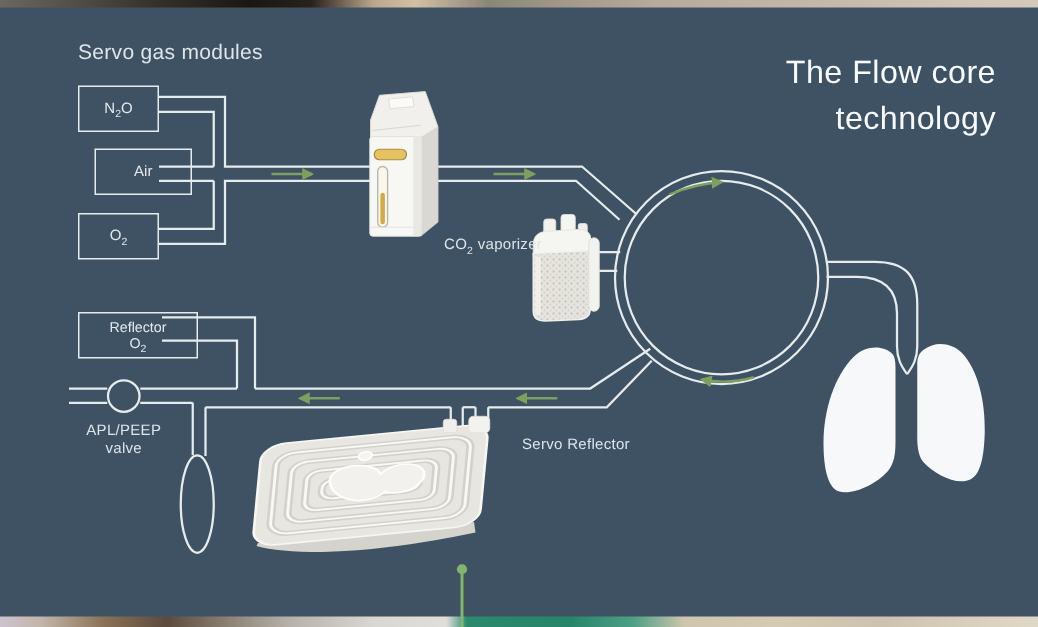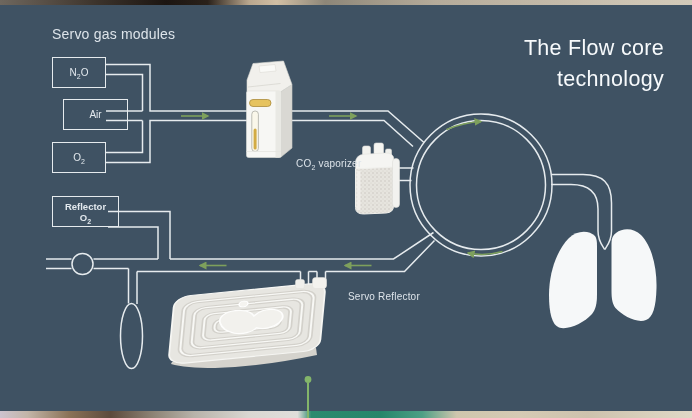--- a/index.html
+++ b/index.html
@@ -160,23 +160,27 @@
   </div>
   <div class="box" style="left:52px;top:142px;width:54px;height:31px;">
     <span><span>O</span><sub>2</sub><span></span></span>
   </div>
 
 
   <div class="lbl" style="left:296px;top:158px;">
     <span>CO</span><sub>2</sub><span> vaporizer</span>
   </div>
 
-  <div class="box" style="left:52px;top:196px;width:67px;height:31px;font-size:9.5px;line-height:11px;font-weight:bold;">
+  <div class="box" style="left:52px;top:208px;width:80px;height:31px;font-size:9.5px;line-height:11px;">
     <span id="reflector-box-text">
       <span>Reflector</span><br>
       <span>O</span><sub>2</sub>
     </span>
   </div>
 
+  <div id="apl-label" class="lbl" style="left:46px;top:282px;width:73px;">
+    <div>APL/PEEP</div>
+    <div>valve</div>
+  </div>
 
   <div class="lbl" style="left:348px;top:291px;">Servo Reflector</div>
 
 </div>
 
 </body></html>

